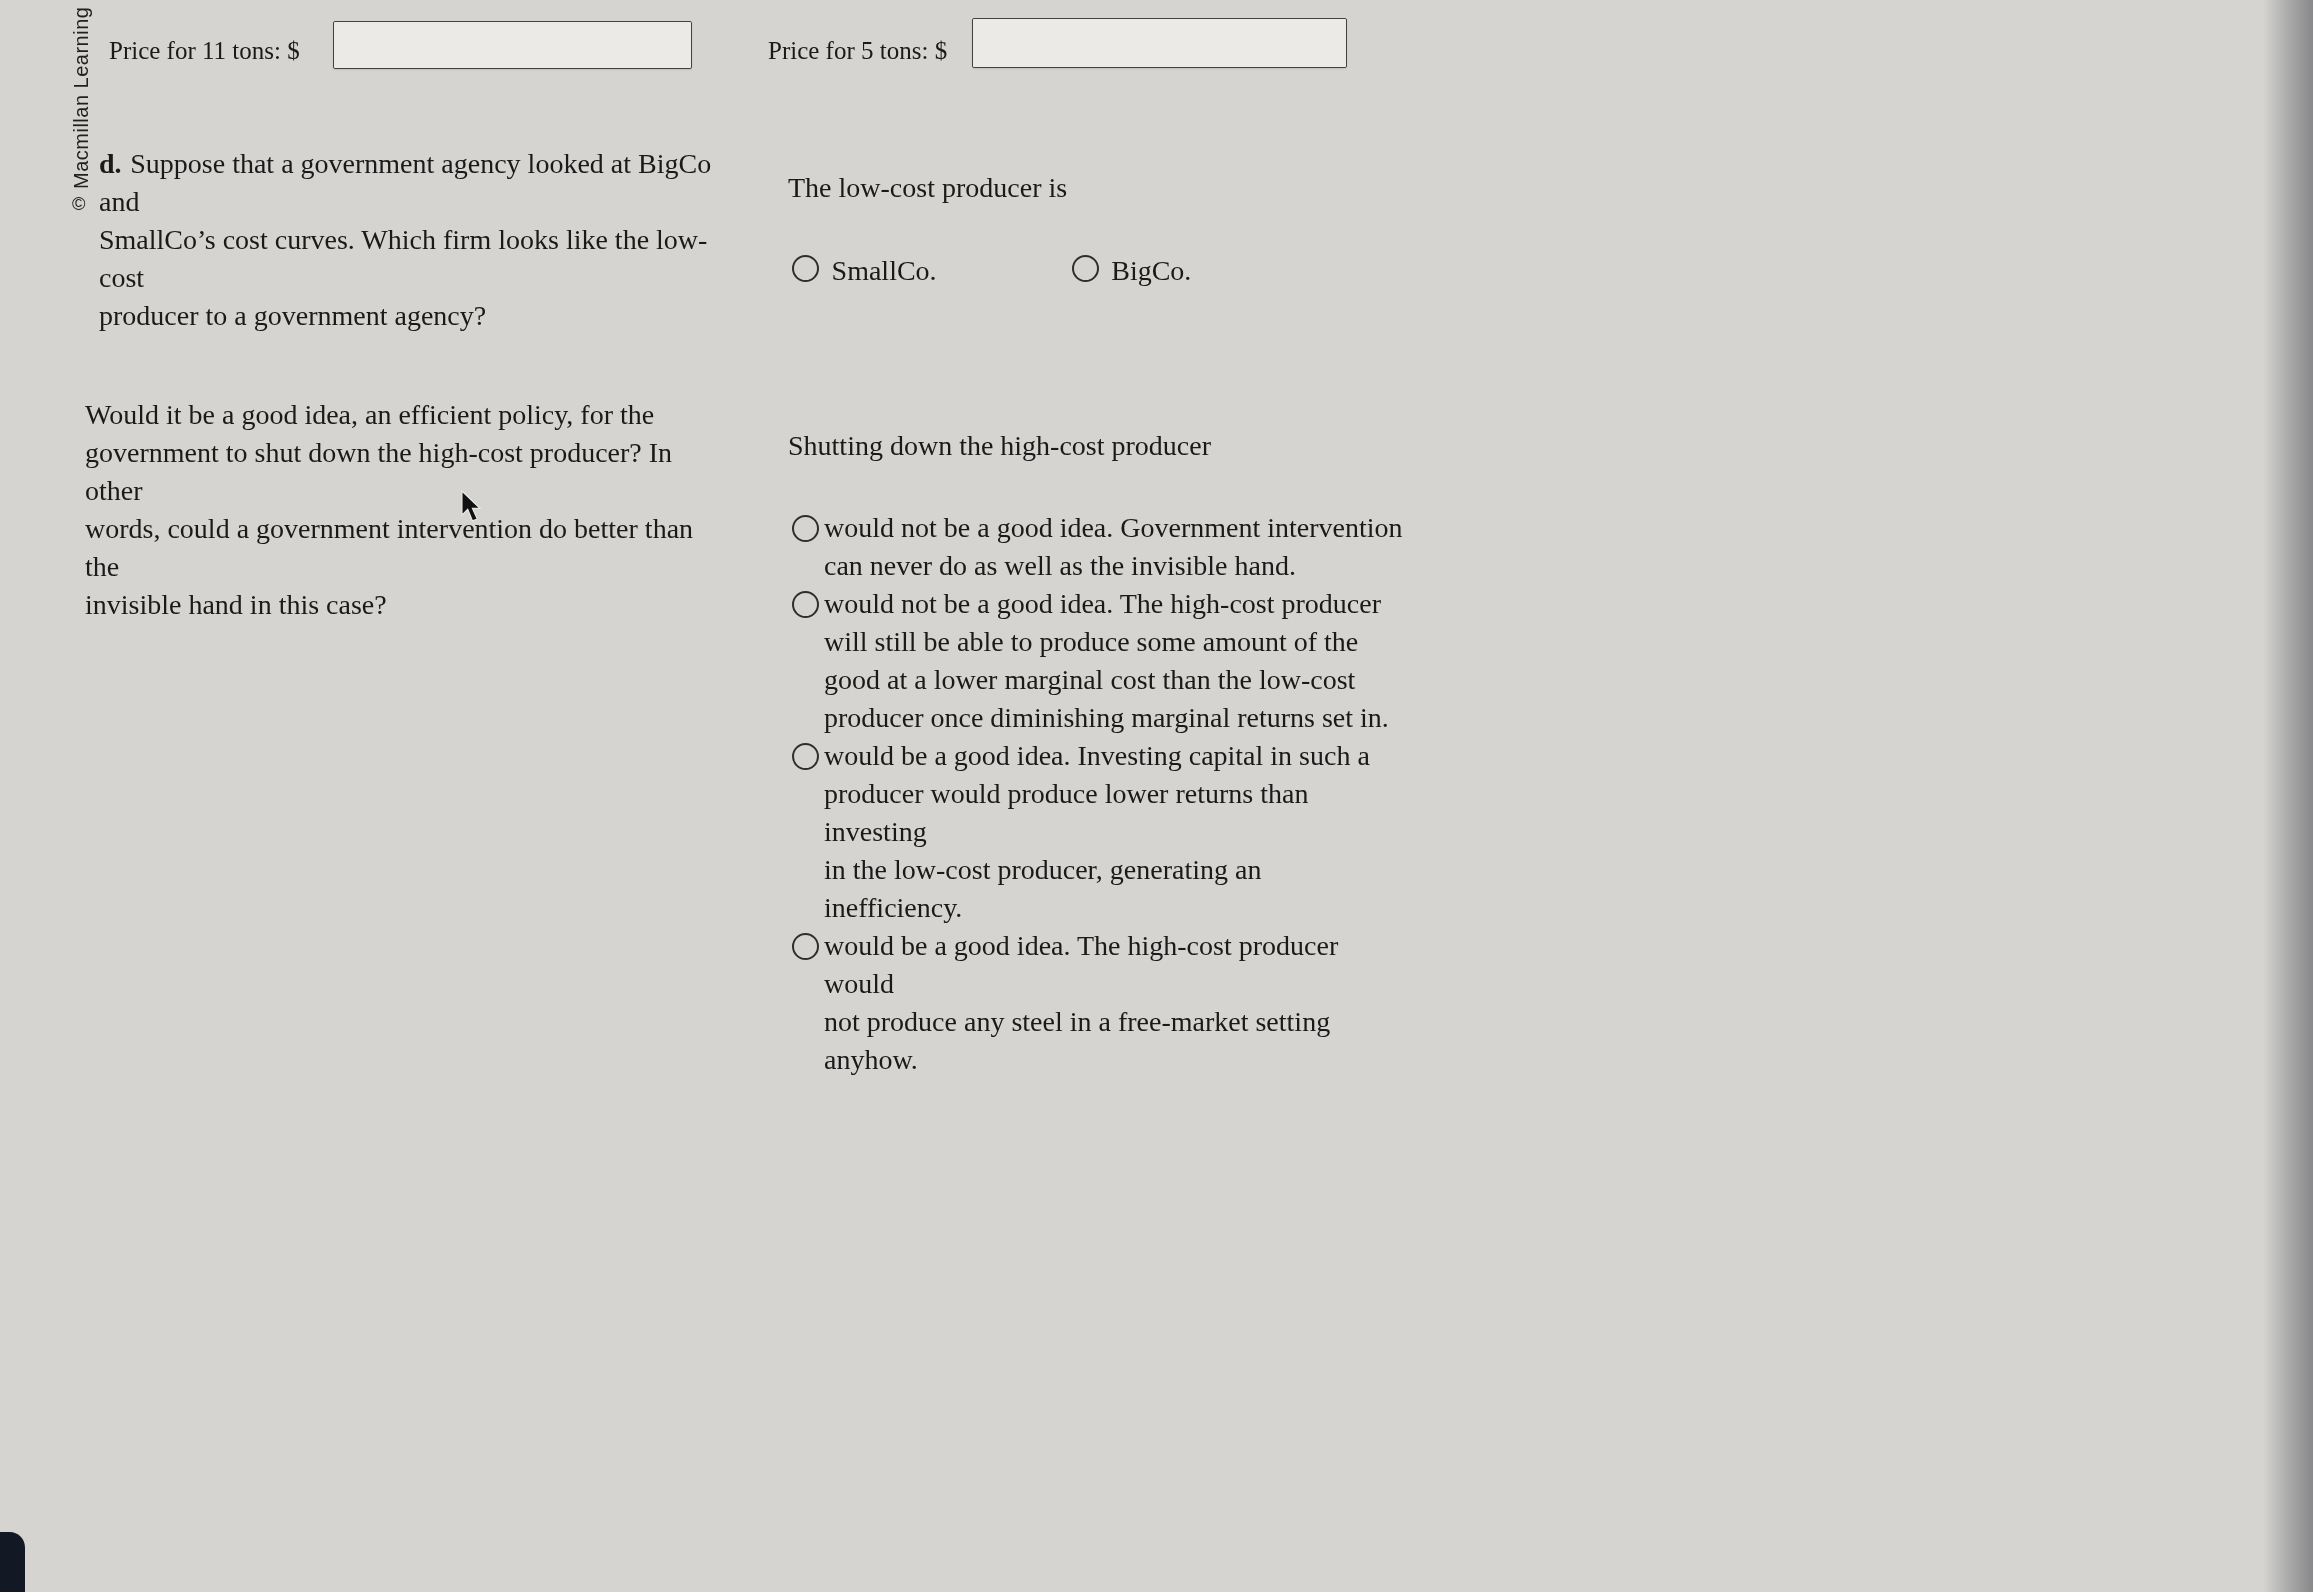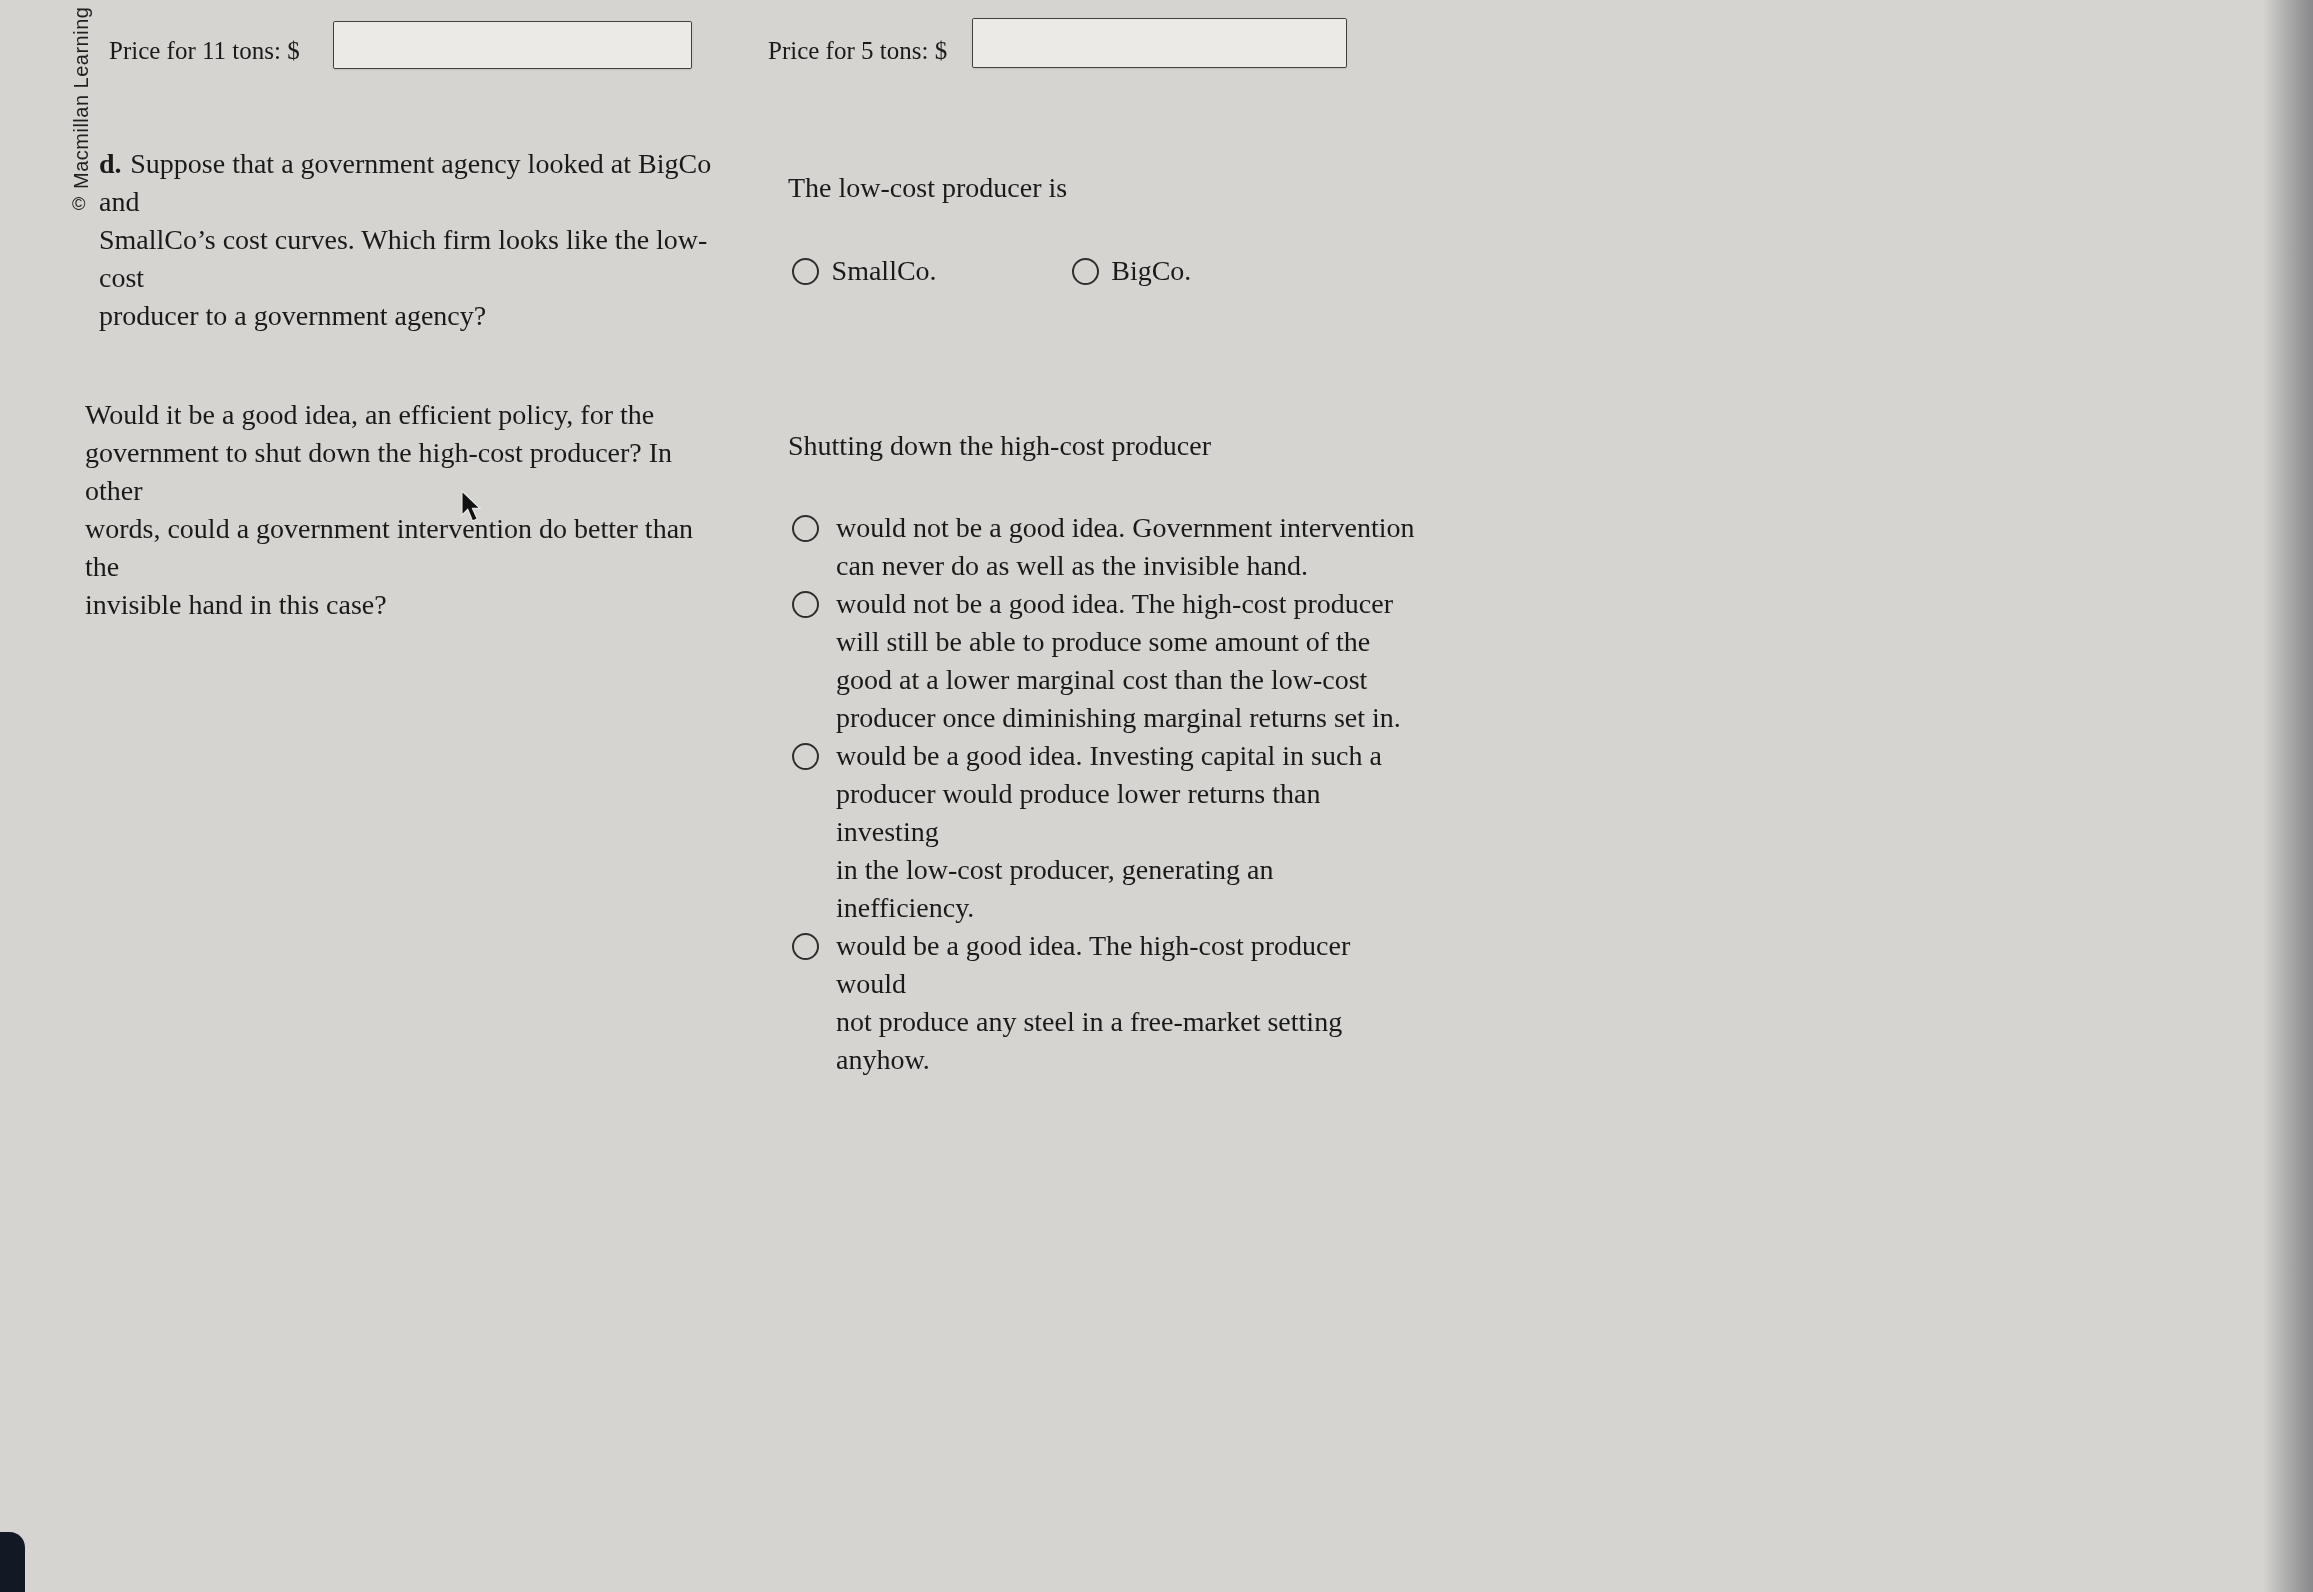--- a/index.html
+++ b/index.html
@@ -77,25 +77,25 @@
     width: 27px; height: 27px;
     border: 2.4px solid #2e2e2e;
     border-radius: 50%;
     background: transparent;
   }
 
   .d-options {
     position: absolute; left: 792px; top: 255px;
     display: flex; gap: 135px;
   }
-  .d-option { display: flex; align-items: center; gap: 12.6px; cursor: default; }
+  .d-option { display: flex; align-items: flex-start; gap: 12.6px; cursor: default; }
   .d-option .opt-label { font-size: 28px; white-space: nowrap; }
 
   .policy-options { position: absolute; left: 792px; top: 509px; }
-  .policy-option { display: flex; gap: 17px; }
+  .policy-option { display: flex; gap: 5px; }
   .policy-option .radio-circle { margin-top: 5.8px; }
   .policy-option .opt-label {
     font-size: 28px; line-height: 38px; width: 579px; white-space: pre-line;
   }
 
   .cursor { position: absolute; left: 460px; top: 490px; width: 25px; height: 33px; }
 </style>
 </head>
 <body>
 

